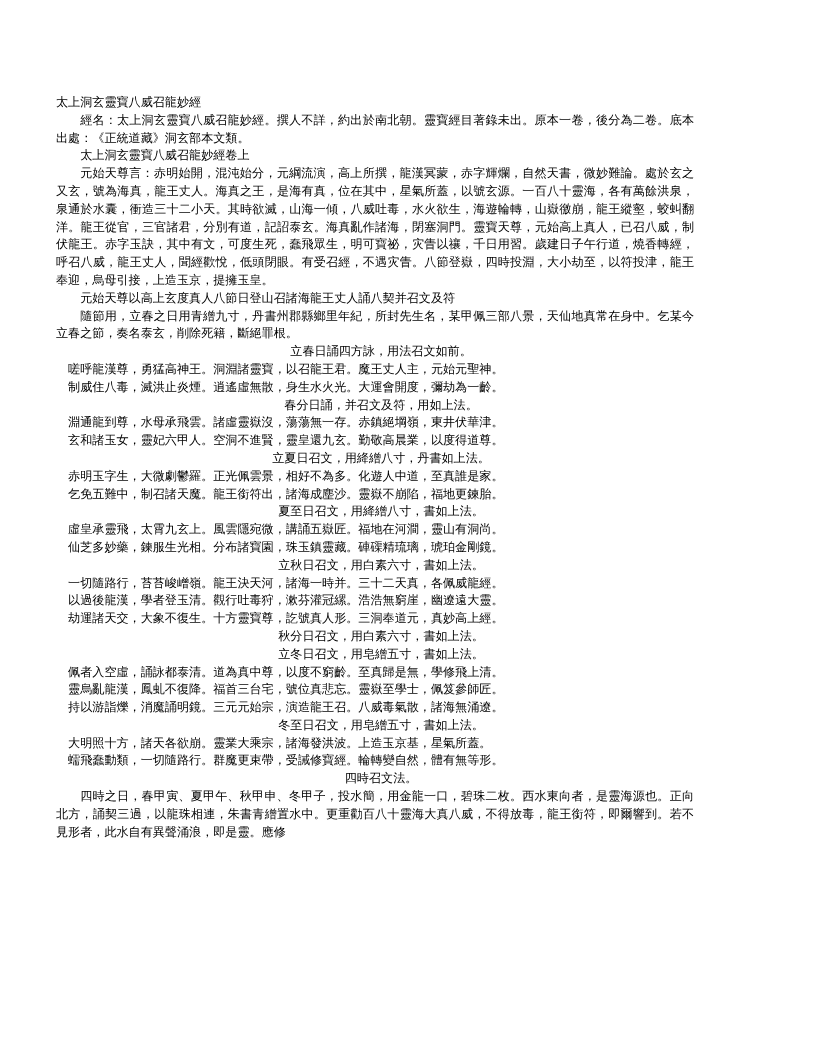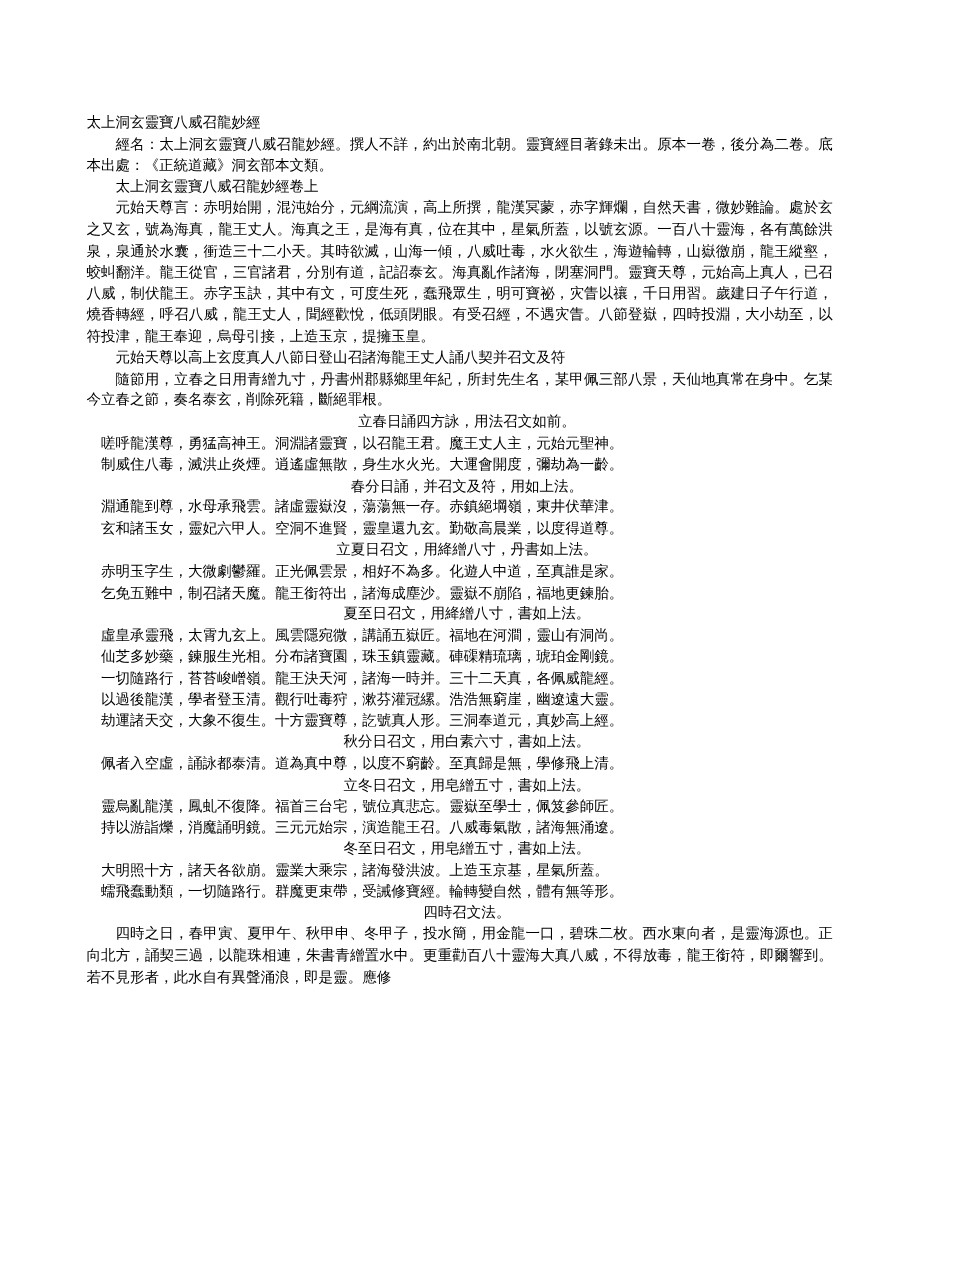--- a/index.html
+++ b/index.html
@@ -12,21 +12,21 @@
     height: 1056px;
     font-family: "DejaVu Serif", "Liberation Serif", serif;
     color: #000000;
     -webkit-font-smoothing: none;
   }
   .page {
     position: relative;
     width: 816px;
     height: 1056px;
     box-sizing: border-box;
-    padding: 94px 122px 0 72px;
+    padding: 94px 122px 0 56px;
     background: #ffffff;
   }
   .doc-body {
     font-size: 12.1px;
     line-height: 17.8px;
     text-align: justify;
     text-justify: inter-character;
     letter-spacing: 0;
     word-break: break-all;
   }
@@ -80,26 +80,27 @@
     <p class="hang1 just">制威住八毒，滅洪止炎煙。逍遙虛無散，身生水火光。大運會開度，彌劫為一齡。</p>
     <p class="hang1">春分日誦，并召文及符，用如上法。</p>
     <p class="hang1 just">淵通龍到尊，水母承飛雲。諸虛靈嶽沒，蕩蕩無一存。赤鎮絕堈嶺，東井伏華津。</p>
     <p class="hang1 just">玄和諸玉女，靈妃六甲人。空洞不進賢，靈皇還九玄。勤敬高晨業，以度得道尊。</p>
     <p class="hang1">立夏日召文，用絳繒八寸，丹書如上法。</p>
     <p class="hang1 just">赤明玉字生，大微劇鬱羅。正光佩雲景，相好不為多。化遊人中道，至真誰是家。</p>
     <p class="hang1 just">乞免五難中，制召諸天魔。龍王銜符出，諸海成塵沙。靈嶽不崩陷，福地更鍊胎。</p>
     <p class="hang1">夏至日召文，用絳繒八寸，書如上法。</p>
     <p class="hang1 just">虛皇承靈飛，太霄九玄上。風雲隱宛微，講誦五嶽匠。福地在河澗，靈山有洞尚。</p>
     <p class="hang1 just">仙芝多妙藥，鍊服生光相。分布諸寶園，珠玉鎮靈藏。硨磲精琉璃，琥珀金剛鏡。</p>
+    <p class="hang1">立秋日召文，用白素六寸，書如上法。</p>
     <p class="hang1 just">一切隨路行，苔苔峻嶒嶺。龍王決天河，諸海一時并。三十二天真，各佩威龍經。</p>
     <p class="hang1 just">以過後龍漢，學者登玉清。觀行吐毒狩，漱芬灌冠縲。浩浩無窮崖，幽遼遠大靈。</p>
     <p class="hang1 just">劫運諸天交，大象不復生。十方靈寶尊，訖號真人形。三洞奉道元，真妙高上經。</p>
     <p class="hang1">秋分日召文，用白素六寸，書如上法。</p>
+    <p class="hang1">立冬日召文，用皂繒五寸，書如上法。</p>
     <p class="hang1 just">佩者入空虛，誦詠都泰清。道為真中尊，以度不窮齡。至真歸是無，學修飛上清。</p>
-    <p class="hang1">立冬日召文，用皂繒五寸，書如上法。</p>
     <p class="hang1 just">靈烏亂龍漢，鳳虬不復降。福首三台宅，號位真悲忘。靈嶽至學士，佩笈參師匠。</p>
     <p class="hang1 just">持以游詣爍，消魔誦明鏡。三元元始宗，演造龍王召。八威毒氣散，諸海無涌遼。</p>
     <p class="hang1">冬至日召文，用皂繒五寸，書如上法。</p>
     <p class="hang1 just">大明照十方，諸天各欲崩。靈業大乘宗，諸海發洪波。上造玉京基，星氣所蓋。</p>
     <p class="hang1 just">蠕飛蠢動類，一切隨路行。群魔更束帶，受誡修寶經。輪轉變自然，體有無等形。</p>
     <p class="hang1">四時召文法。</p>
 
     <p class="indent2">四時之日，春甲寅、夏甲午、秋甲申、冬甲子，投水簡，用金龍一口，碧珠二枚。西水東向者，是靈海源也。正向北方，誦契三過，以龍珠相連，朱書青繒置水中。更重勸百八十靈海大真八威，不得放毒，龍王銜符，即爾響到。若不見形者，此水自有異聲涌浪，即是靈。應修</p>
 
   </div>

